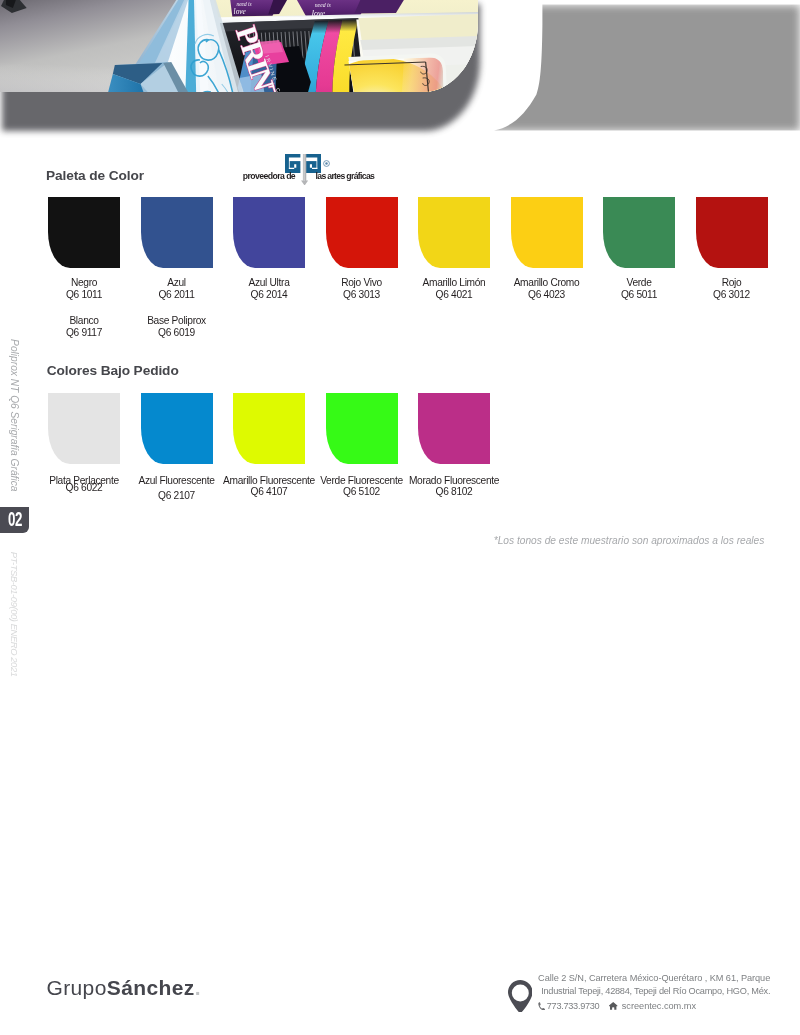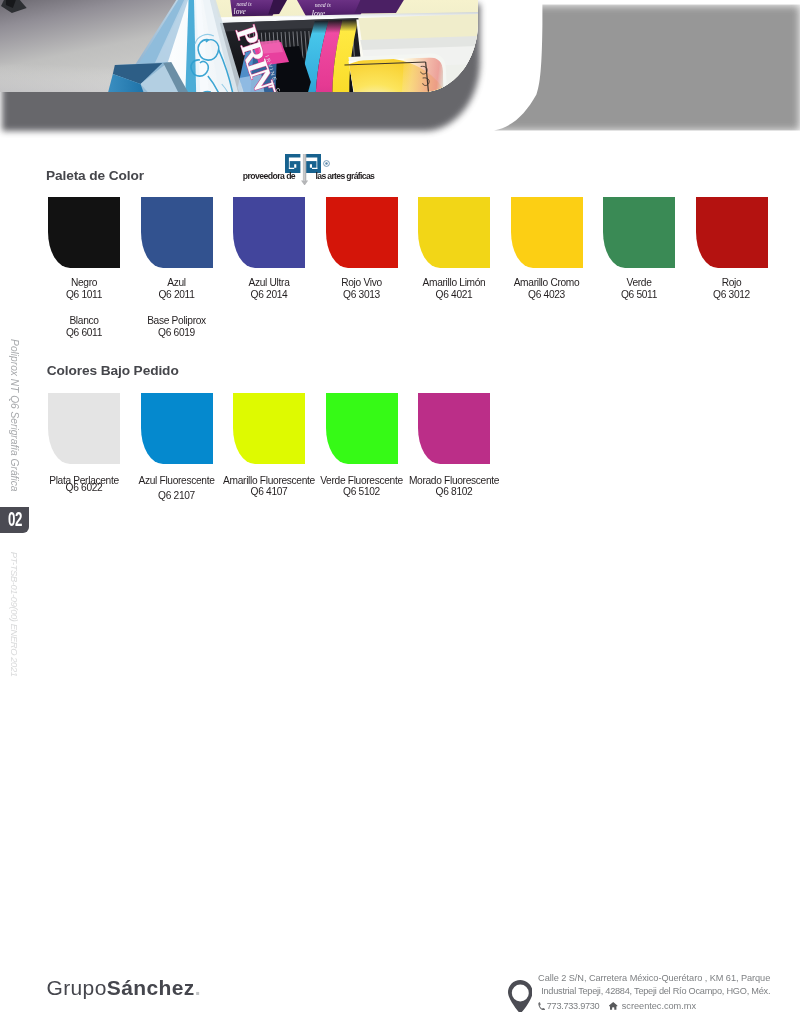--- a/index.html
+++ b/index.html
@@ -406,21 +406,21 @@
       </div>
       <div class="sw" style="left: 695.5px; top: 197px;">
         <div class="sw-box" style="background: rgb(180, 18, 16);"></div>
         <div class="sw-name" style="top: 80px;">Rojo</div>
         <div class="sw-code" style="top: 91.8px;">Q6 3012</div>
       </div>
     </div>
   <div class="swatch-row2 alt-row">
       <div class="sw" style="left: 48px; top: 315.2px;">
         <div class="alt-name" style="top: 0px;">Blanco</div>
-        <div class="alt-code" style="top: 12px;">Q6 6011</div>
+        <div class="alt-code" style="top: 12px;">Q6 9117</div>
       </div>
       <div class="sw" style="left: 140.5px; top: 315.2px;">
         <div class="alt-name" style="top: 0px;">Base Poliprox</div>
         <div class="alt-code" style="top: 12px;">Q6 6019</div>
       </div>
     </div>
 
   <h2 class="sect-title sect2">Colores Bajo Pedido</h2>
   <div class="swatch-row row2">
       <div class="sw" style="left: 48px; top: 392.5px;">
@@ -443,20 +443,21 @@
         <div class="sw-name" style="top: 82px;">Verde Fluorescente</div>
         <div class="sw-code" style="top: 93.5px;">Q6 5102</div>
       </div>
       <div class="sw" style="left: 418px; top: 392.5px;">
         <div class="sw-box" style="background: rgb(187, 46, 136);"></div>
         <div class="sw-name" style="top: 82px;">Morado Fluorescente</div>
         <div class="sw-code" style="top: 93.5px;">Q6 8102</div>
       </div>
     </div>
 
+  <div class="note">*Los tonos de este muestrario son aproximados a los reales</div>
 
   <div class="footer">
     <div class="gs-logo">
       <span class="gs-l">Grupo</span><span class="gs-r">Sánchez</span><span class="gs-d">.</span>
     </div>
     <div class="contact">
       <div class="pin">
         <svg viewBox="0 0 24.6 32.8" width="24.6" height="32.8">
             <path d="M12.3 0 C5.5 0 0 5.5 0 12.3 C0 18.1 7.0 27.6 11.0 32.3 C11.7 33.1 13.0 33.1 13.6 32.3 C17.6 27.6 24.6 18.1 24.6 12.3 C24.6 5.5 19.1 0 12.3 0 Z" fill="#4b4c53"></path>
             <circle cx="12.3" cy="13.1" r="8.5" fill="#ffffff"></circle>

